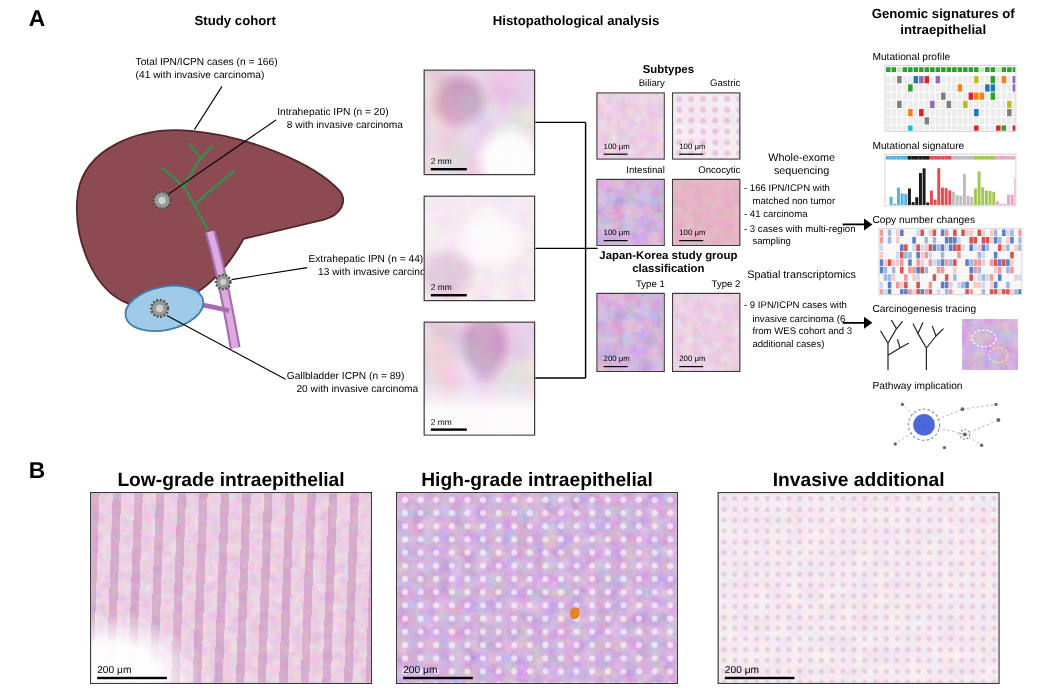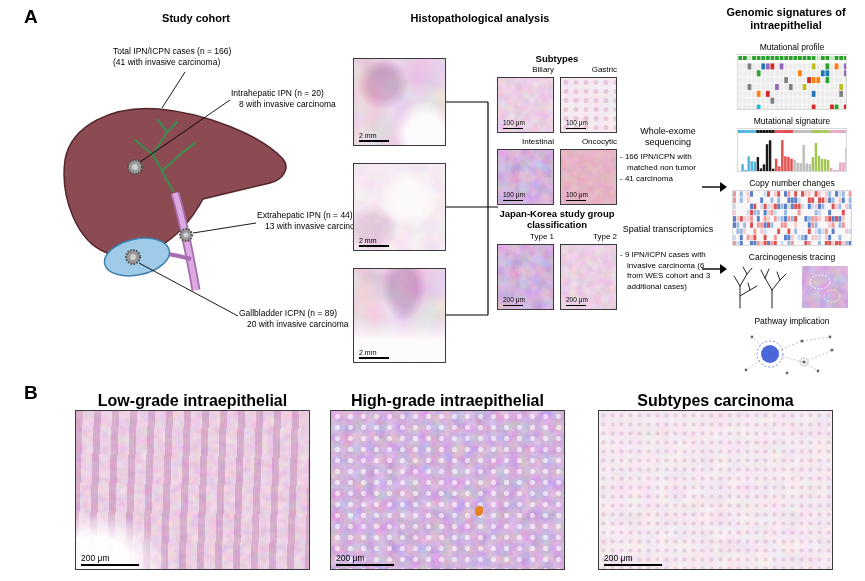--- a/index.html
+++ b/index.html
@@ -18,21 +18,21 @@
 .scale .ln{display:block;height:2px;background:#000;width:30px;margin-top:1.5px}
 .scale.sm .tx{font-size:6.5px}
 .scale.sm .ln{width:20px;height:1.5px}
 .scale.lg .tx{font-size:8.5px}
 .scale.lg .ln{width:58px;height:2.5px}
 .sub-label{font-size:8px;text-align:right;line-height:1.1}
 .blk-title{font-size:9.5px;font-weight:bold;text-align:center;line-height:1.2}
 .m-title{font-size:9px;font-weight:normal;text-align:center;line-height:1.25}
 .bullets{font-size:8px;line-height:1.32}
 .bullet{padding-left:7px;text-indent:-7px;margin-bottom:1px}
-.gen-label{font-size:8.5px;text-align:center}
+.gen-label{font-size:8.5px;}
 .grp .nm{font-size:8.5px;line-height:1.25}
 .grp .dt{font-size:8.5px;line-height:1.25;padding-left:8px}
 .b-title{font-size:16px;font-weight:bold;text-align:center}
 .minisvg{position:absolute;background:#fff;border:1px solid #d8d8d8}
 </style>
 </head>
 <body>
 
 <svg width="0" height="0" style="position:absolute" aria-hidden="true">
   <defs>
@@ -226,20 +226,21 @@
     <span class="scale sm">
         <span class="tx">200 μm</span>
         <span class="ln"></span>
       </span>
   </div>
 
   <div class="abs m-title" style="left:620px;top:126px;width:96px">Whole-exome sequencing</div>
   <div class="abs bullets" style="left:620px;top:152px;width:98px">
     <div class="bullet">- 166 IPN/ICPN with matched non tumor</div>
     <div class="bullet">- 41 carcinoma</div>
+    <div class="bullet">- 3 cases with multi-region sampling</div>
   </div>
   <svg class="abs" style="left:702px;top:180px" width="26" height="14">
     <line x1="0" y1="7" x2="18" y2="7" stroke="#000" stroke-width="1.4"></line>
       <polygon points="18,2 25,7 18,12" fill="#000"></polygon>
   </svg>
 
   <div class="abs m-title" style="left:620px;top:224px;width:96px">Spatial transcriptomics</div>
   <div class="abs bullets" style="left:620px;top:250px;width:98px">
     <div class="bullet">- 9 IPN/ICPN cases with invasive carcinoma (6 from WES cohort and 3 additional cases)</div>
   </div>
@@ -900,21 +901,21 @@
         <rect x="0" y="0" width="100%" height="100%" filter="url(#fHdense)"></rect>
       </svg>
     <div class="ov" style="background-image:radial-gradient(circle, rgba(252,248,252,.65) 0 2.2px, transparent 3px);background-size:13px 11px"></div>
     <div class="abs" style="left:62%;top:60%;width:8px;height:10px;background:#e8821e;border-radius:50% 40% 55% 45%;z-index:3"></div>
     <span class="scale lg">
         <span class="tx">200 μm</span>
         <span class="ln"></span>
       </span>
   </div>
 
-  <div class="abs b-title" style="left:598px;top:392px;width:235px">Subtypes carcinoma</div>
+  <div class="abs b-title" style="left:598px;top:392px;width:235px">Invasive additional</div>
   <div class="histo" style="left:598px;top:410px;width:235px;height:160px">
     <svg class="tex" preserveAspectRatio="none">
         <rect x="0" y="0" width="100%" height="100%" filter="url(#fHpale)"></rect>
       </svg>
     <div class="ov" style="background-image:radial-gradient(circle, rgba(190,120,170,.25) 0 1.6px, transparent 2.6px);background-size:9px 9px"></div>
     <span class="scale lg">
         <span class="tx">200 μm</span>
         <span class="ln"></span>
       </span>
   </div>

